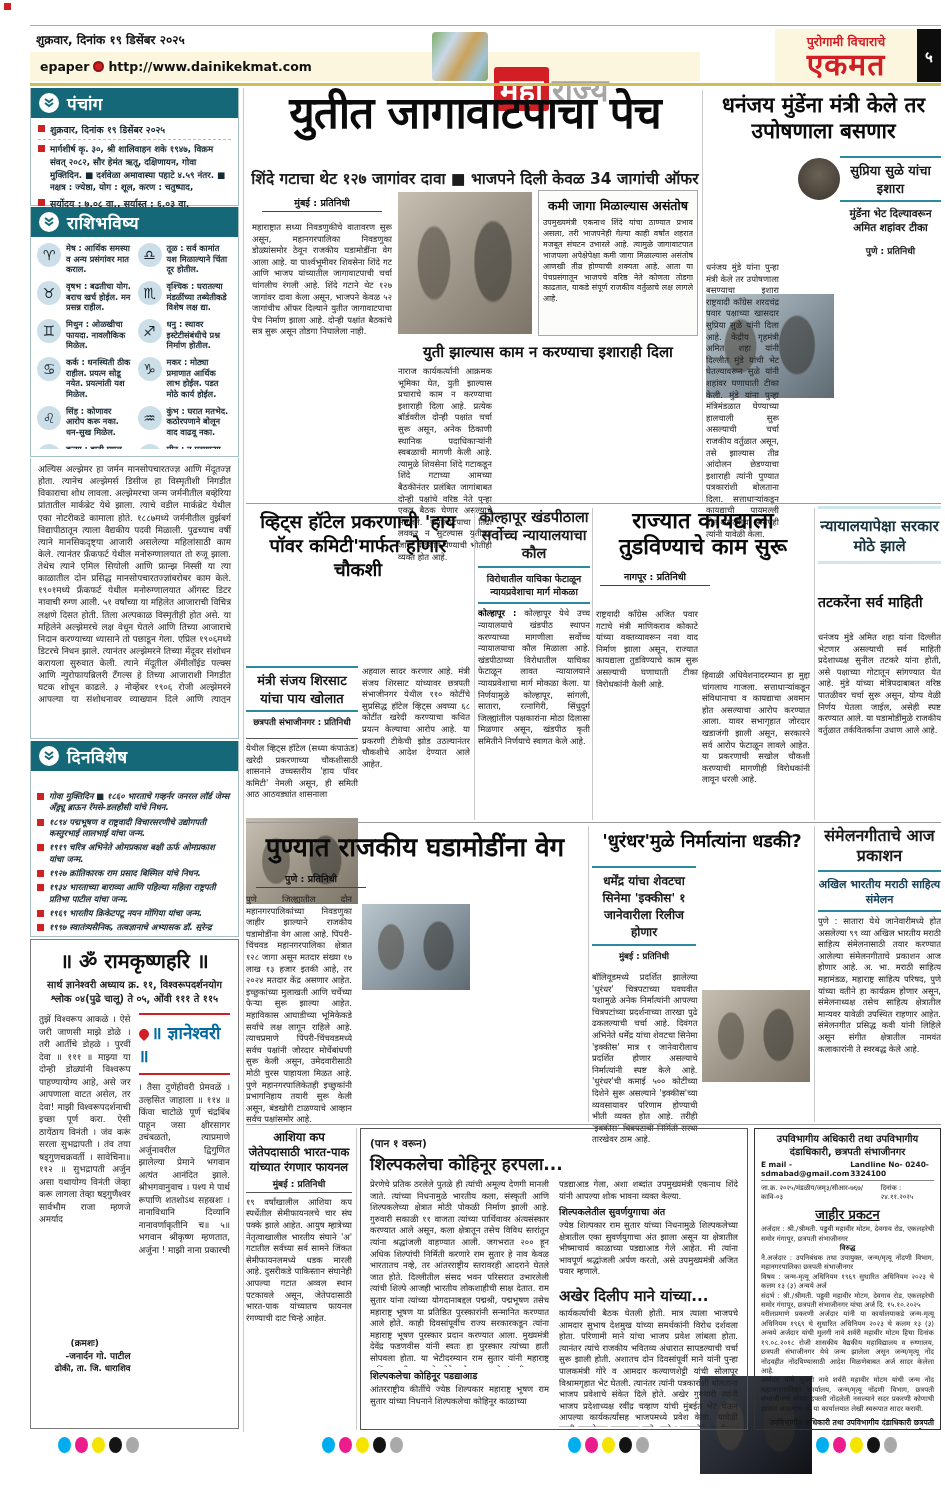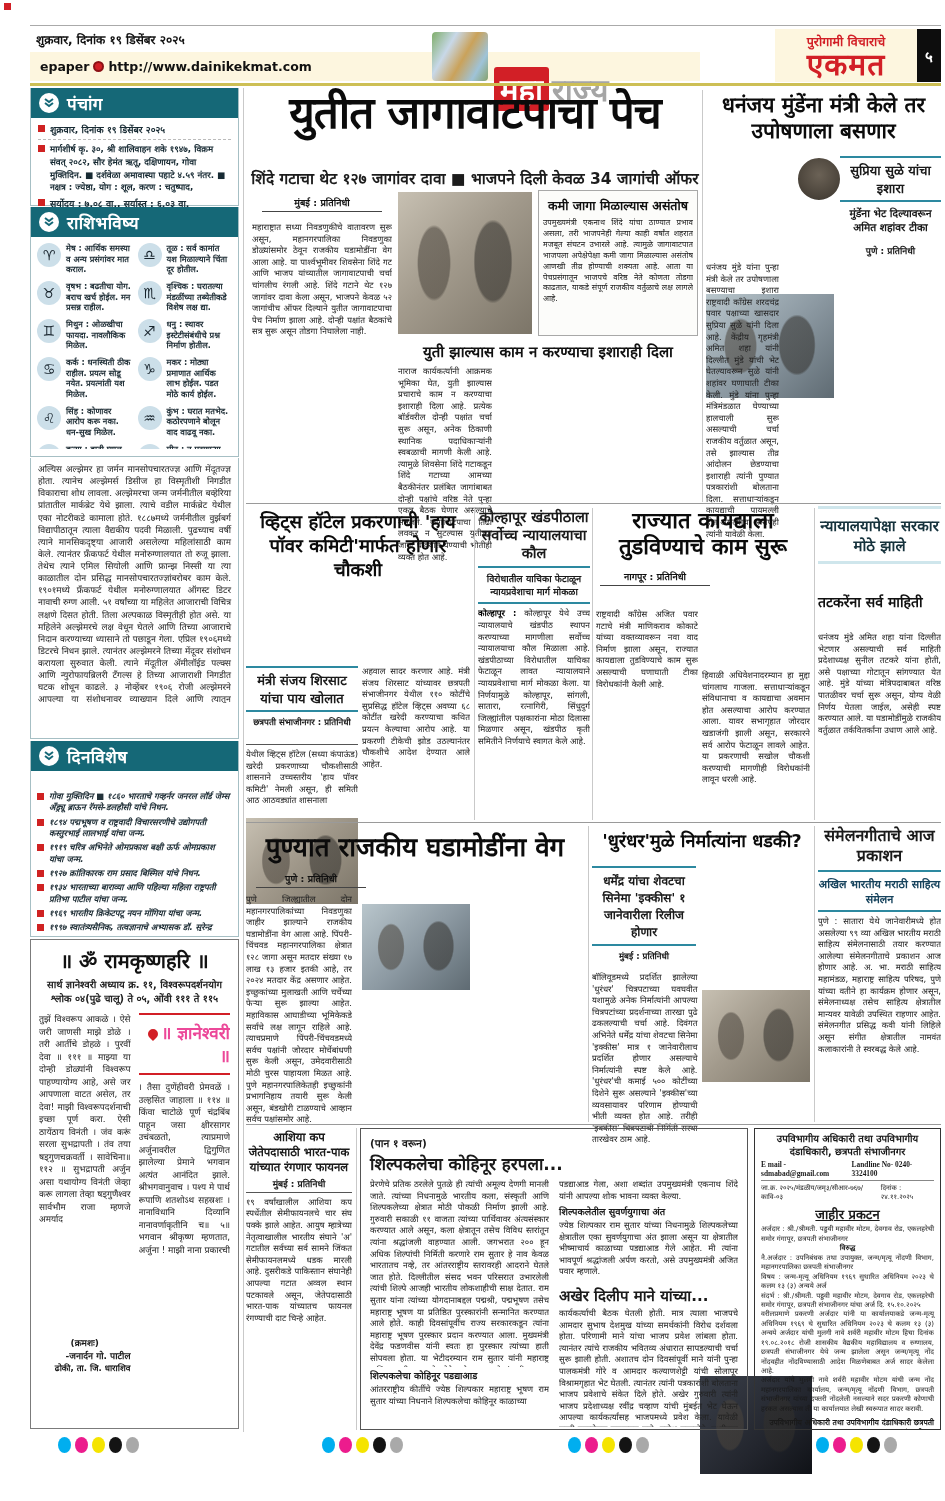--- a/index.html
+++ b/index.html
@@ -33,21 +33,21 @@
   .pline{display:flex;font-size:9.3px;font-weight:bold;color:#172a33;line-height:1.45;margin-bottom:3px;}
   .zitem{display:flex;gap:5px;margin-bottom:6px;}
   .zico{width:24px;height:24px;border-radius:50%;background:#ccdfe9;color:#16222b;display:flex;align-items:center;justify-content:center;font-size:14px;flex:0 0 auto;}
   .ztext{font-size:8.2px;line-height:1.3;color:#23323a;font-weight:bold;}
   .din-item{display:flex;font-size:8.4px;line-height:1.35;color:#23323a;font-weight:bold;margin-bottom:3px;text-align:left;}
   
   .rambox{position:absolute;left:30px;width:209px;border:1px solid #7b7b7b;background:#fff;padding:7px 8px;overflow:hidden;}
   .ram-title{font-size:20px;font-weight:900;text-align:center;color:#111;}
   .ram-sub{font-size:9.8px;font-weight:bold;text-align:center;color:#222;margin-top:4px;line-height:1.4;}
   .ram-col{font-size:8.8px;line-height:1.42;color:#222;text-align:justify;}
-  .dnya{color:#ec4899;font-weight:900;font-size:17px;text-align:right;border-top:2px solid #d21f26;border-bottom:2px solid #d21f26;padding:6px 0;margin-bottom:6px;}
+  .dnya{color:#0369a1;font-weight:900;font-size:17px;text-align:left;border-top:2px solid #d21f26;border-bottom:2px solid #d21f26;padding:6px 0;margin-bottom:6px;}
   .pin{display:inline-block;width:10px;height:10px;background:#d21f26;border-radius:50% 50% 50% 0;transform:rotate(-45deg);margin-right:3px;}
   
   .dl{font-size:9.5px;font-weight:900;color:#111;text-align:center;border-bottom:1.5px solid #444;padding-bottom:2px;}
   .photo{background:linear-gradient(135deg,#c7c0b2 0%,#a29a8c 45%,#7c7568 100%);position:relative;overflow:hidden;}
   .photo::after{content:"";position:absolute;left:12%;top:18%;width:30%;height:64%;background:radial-gradient(ellipse at center,#4a443c 0%,#4a443c 55%,transparent 60%);opacity:.55;}
   .photo::before{content:"";position:absolute;right:12%;top:14%;width:34%;height:70%;background:radial-gradient(ellipse at center,#32302c 0%,#32302c 55%,transparent 60%);opacity:.55;}
   .photo-dark{background:linear-gradient(135deg,#3a3f49 0%,#23262e 60%,#101217 100%);}
   .photo-blu{background:linear-gradient(135deg,#b9c6cc 0%,#8d9aa3 50%,#5f6b73 100%);}
   .newsbox{border:1px solid #a8a8a8;background:#fcfcfa;padding:6px 4px;}
   .nb-title{font-size:12.5px;font-weight:900;text-align:center;color:#111;margin-bottom:4px;}
@@ -279,21 +279,21 @@
 
   <div class="hrule" style="left:246px;top:503px;width:695px;"></div>
 
   <div class="abs ctr" style="left:246px;top:510px;width:224px;font-size:18.5px;font-weight:900;line-height:1.3;color:#0b0b0b;">व्हिट्स हॉटेल प्रकरणाची 'हाय पॉवर कमिटी'मार्फत होणार चौकशी</div>
   <div class="abs photo" style="left:246px;top:572px;width:112px;height:86px;"></div>
   <div class="abs photo-blu photo" style="left:362px;top:572px;width:108px;height:86px;"></div>
   <div class="abs" style="left:246px;top:666px;width:112px;">
     <div class="teal-rule"></div>
     <div class="ctr" style="font-size:13px;font-weight:900;padding:3px 0;">मंत्री संजय शिरसाट यांचा पाय खोलात</div>
     <div class="teal-rule" style="margin-bottom:4px;"></div>
-    <div class="ctr" style="font-size:8.6px;font-weight:900;border-bottom:1px solid #555;padding-bottom:16px;margin-bottom:4px;">छत्रपती संभाजीनगर : प्रतिनिधी</div>
+    <div class="ctr" style="font-size:8.6px;font-weight:900;border-bottom:1px solid #555;padding-bottom:10px;margin-bottom:4px;">छत्रपती संभाजीनगर : प्रतिनिधी</div>
     <div class="bt" style="height:72px;">येथील व्हिट्स हॉटेल (सध्या कंपाऊंड) खरेदी प्रकरणाच्या चौकशीसाठी शासनाने उच्चस्तरीय 'हाय पॉवर कमिटी' नेमली असून, ही समिती आठ आठवड्यांत शासनाला</div>
   </div>
   <div class="abs bt" style="left:362px;top:666px;width:108px;height:154px;">अहवाल सादर करणार आहे. मंत्री संजय शिरसाट यांच्यावर छत्रपती संभाजीनगर येथील ११० कोटींचे सुप्रसिद्ध हॉटेल व्हिट्स अवघ्या ६८ कोटींत खरेदी करण्याचा कथित प्रयत्न केल्याचा आरोप आहे. या प्रकरणी टीकेची झोड उठल्यानंतर चौकशीचे आदेश देण्यात आले आहेत.</div>
 
   <div class="vrule" style="left:474px;top:508px;height:312px;"></div>
 
   <div class="abs" style="left:478px;top:508px;width:112px;">
     <div class="ctr" style="font-size:14.5px;font-weight:900;line-height:1.25;">कोल्हापूर खंडपीठाला सर्वोच्च न्यायालयाचा कौल</div>
     <div class="teal-rule" style="margin:4px 0;"></div>
     <div class="ctr" style="font-size:9.3px;font-weight:bold;">विरोधातील याचिका फेटाळून न्यायप्रवेशाचा मार्ग मोकळा</div>
@@ -375,21 +375,21 @@
         <div style="font-size:9.5px;font-weight:900;margin:2px 0;">शिल्पकलेतील सुवर्णयुगाचा अंत</div>
         <div class="bt" style="height:62px;">ज्येष्ठ शिल्पकार राम सुतार यांच्या निधनामुळे शिल्पकलेच्या क्षेत्रातील एका सुवर्णयुगाचा अंत झाला असून या क्षेत्रातील भीष्माचार्य काळाच्या पडद्याआड गेले आहेत. मी त्यांना भावपूर्ण श्रद्धांजली अर्पण करतो, असे उपमुख्यमंत्री अजित पवार म्हणाले.</div>
         <div style="font-size:15px;font-weight:900;margin:3px 0;">अखेर दिलीप माने यांच्या...</div>
         <div class="bt" style="height:128px;">कार्यकर्त्यांची बैठक घेतली होती. मात्र त्याला भाजपचे आमदार सुभाष देशमुख यांच्या समर्थकांनी विरोध दर्शवला होता. परिणामी माने यांचा भाजप प्रवेश लांबला होता. त्यानंतर त्यांचे राजकीय भवितव्य अंधारात सापडल्याची चर्चा सुरू झाली होती. अशातच दोन दिवसांपूर्वी माने यांनी पुन्हा पालकमंत्री गोरे व आमदार कल्याणशेट्टी यांची सोलापूर विश्रामगृहात भेट घेतली. त्यानंतर त्यांनी पत्रकारांशी बोलताना भाजप प्रवेशाचे संकेत दिले होते. अखेर गुरुवारी त्यांनी भाजप प्रदेशाध्यक्ष रवींद्र चव्हाण यांची मुंबईत भेट घेऊन आपल्या कार्यकर्त्यांसह भाजपमध्ये प्रवेश केला. यावेळी माजी नगरसेवक जयकुमार माने, नागेश ताकमोगे, पृथ्वीराज माने यांचाही भाजपात प्रवेश झाला. माने यांच्या भाजप प्रवेशानंतर आमदार सुभाष देशमुख व त्यांच्या समर्थकांची प्रतिक्रिया काय, याची चर्चा सोलापूर शहरात रंगली आहे.</div>
       </div>
     </div>
   </div>
 
   <div class="abs" style="left:754px;top:1128px;width:187px;height:302px;border:1px solid #333;padding:4px 6px;overflow:hidden;">
     <div class="ctr" style="font-size:9.8px;font-weight:900;line-height:1.3;">उपविभागीय अधिकारी तथा उपविभागीय दंडाधिकारी, छत्रपती संभाजीनगर</div>
-    <div style="display:flex;justify-content:space-between;font-size:7.4px;font-weight:bold;border-bottom:1px solid #888;padding:2px 0;font-family:Liberation Serif, serif;">
+    <div style="display:flex;justify-content:space-between;font-size:7.4px;font-weight:bold;border-bottom:1px solid #888;padding:2px 0;">
       <span>E mail - sdmabad@gmail.com</span>
       <span>Landline No- 0240-3324100</span>
     </div>
     <div style="display:flex;justify-content:space-between;font-size:6.8px;padding:2px 0;">
       <span>जा.क्र. २०२५/मंडळीय/जमृ३/सीआर-७६७/कावि-०३</span>
       <span>दिनांक : २४.११.२०२५</span>
     </div>
     <div class="ctr" style="font-size:13px;font-weight:900;text-decoration:underline;margin:2px 0;">जाहीर प्रकटन</div>
     <div style="font-size:7px;line-height:1.35;text-align:justify;">
       <div>अर्जदार : श्री./श्रीमती. पड्डवी महावीर मोटम, देवगाव रोड, एकलहरेची समोर गंगापूर, छत्रपती संभाजीनगर</div>

